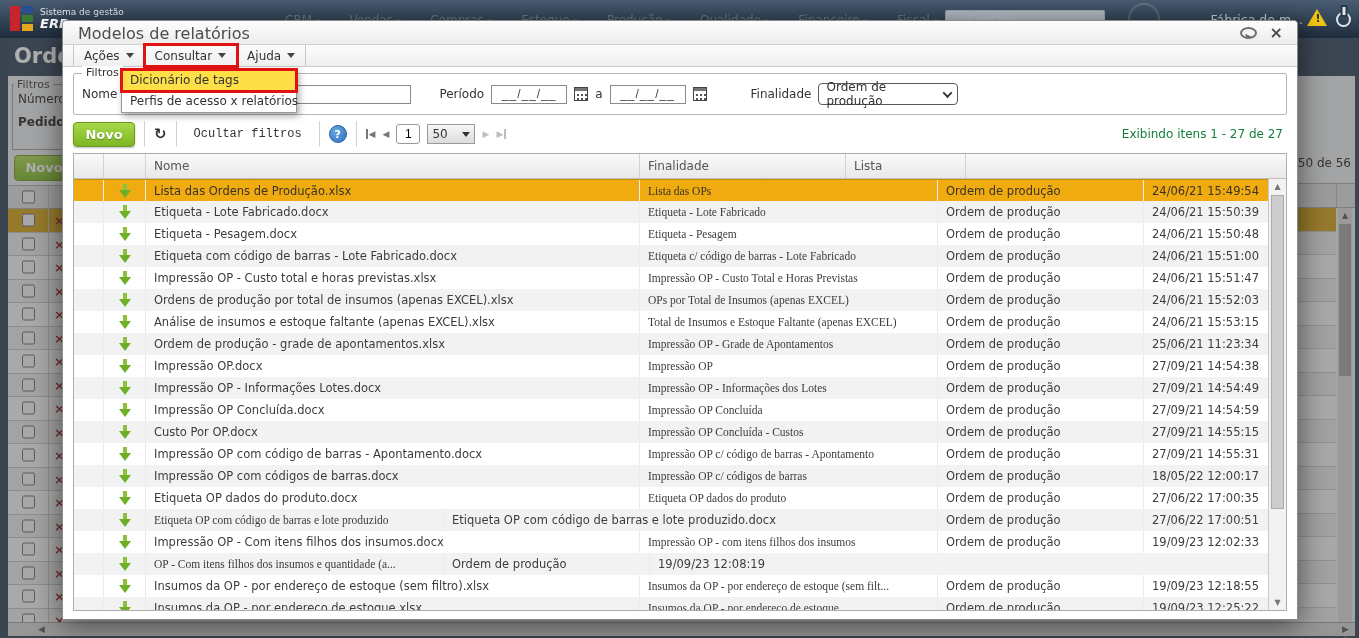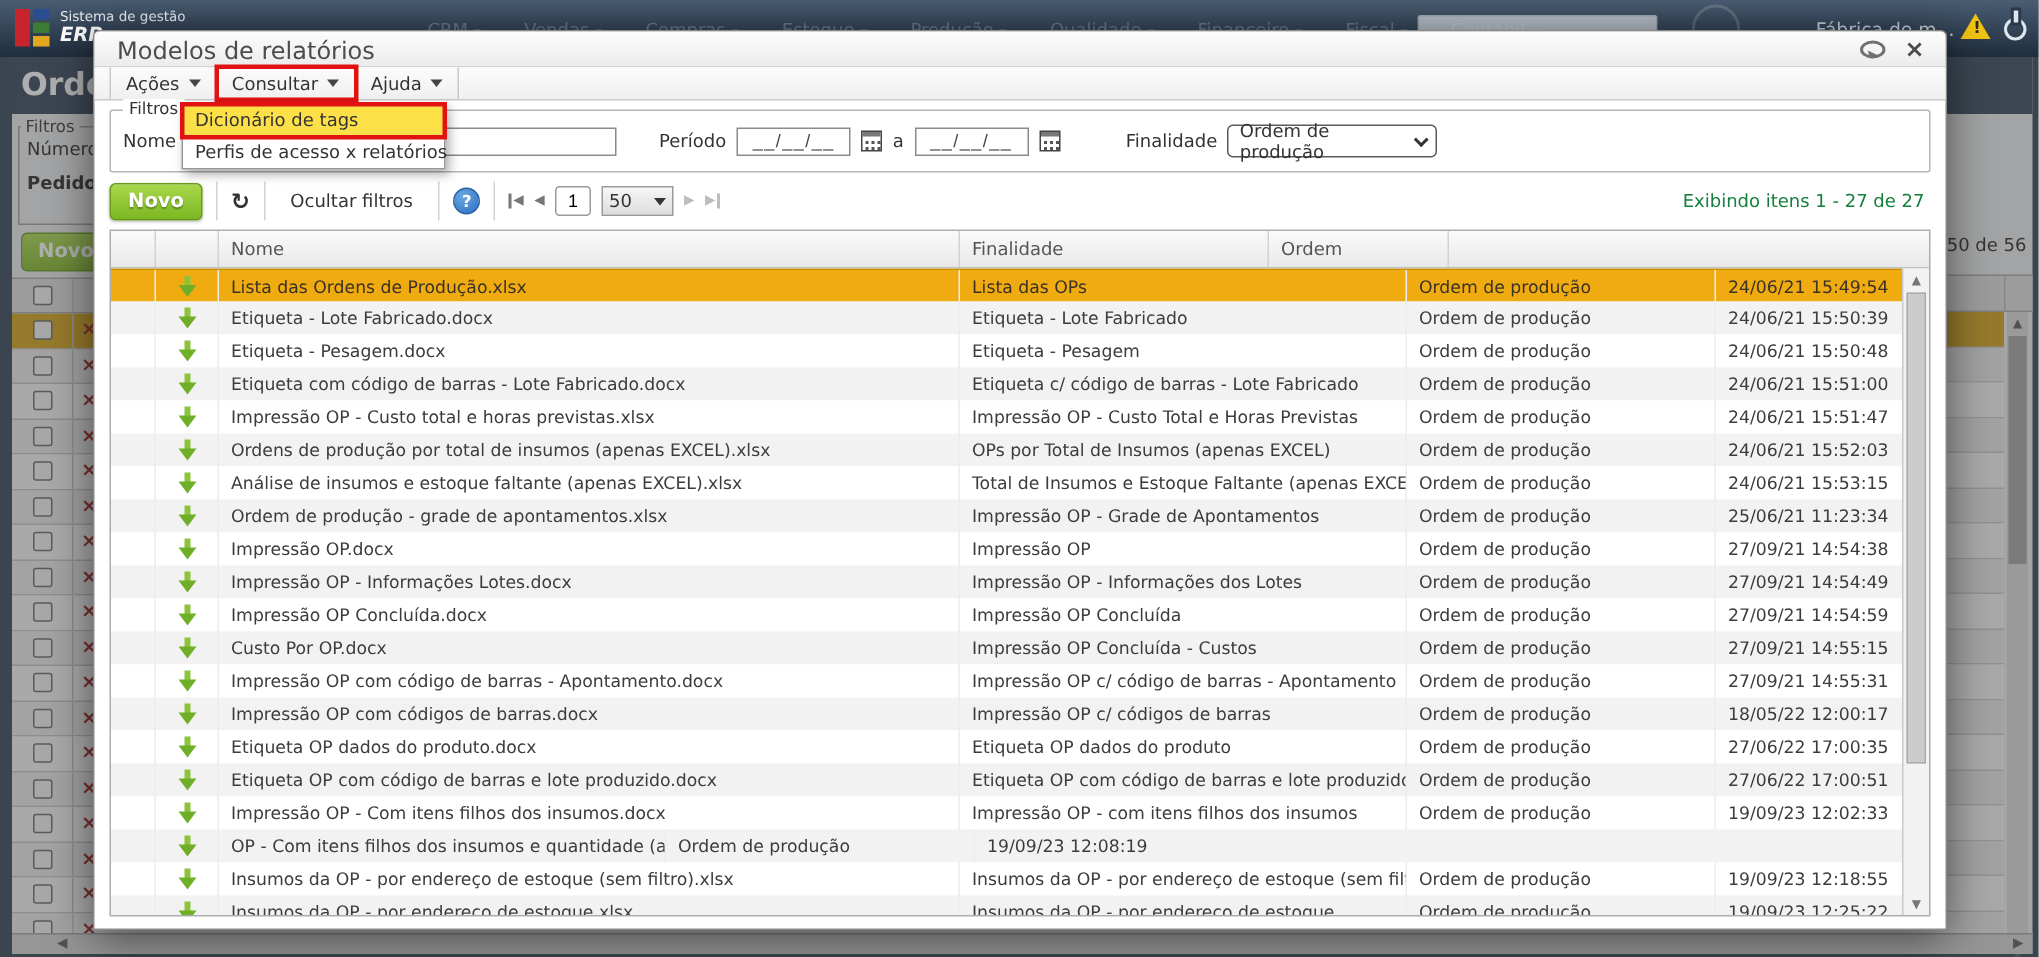--- a/index.html
+++ b/index.html
@@ -122,21 +122,21 @@
   .chev { width:7px; height:7px; border-right:2px solid #333; border-bottom:2px solid #333;
           transform:rotate(45deg) translate(-1px,-1px); }
 
   .m-toolbar { position:absolute; left:10px; top:96px; width:1214px; height:34px;
                display:flex; align-items:center; font-size:12px; color:#333; }
   .btn-novo { width:62px; height:25px; border-radius:4px; background:linear-gradient(#a8d84b,#7db723);
               border:1px solid #69991b; color:#fff; font-weight:bold; font-size:13px; text-align:center;
               line-height:23px; text-shadow:0 1px 1px rgba(0,0,0,.3); box-shadow:0 1px 2px rgba(0,0,0,.25); }
   .tsep { width:1px; height:26px; background:#d2d2d2; margin:0 9px; }
   .refresh { font-size:15px; font-weight:bold; color:#333; }
-  .btn-flat { padding:4px 8px; color:#333; }
+  .btn-flat { padding:4px 8px; color:#333;font-family:Liberation Mono, monospace; }
   .help { width:18px; height:18px; border-radius:50%; background:radial-gradient(circle at 35% 30%,#6aa7e0,#2e6fc0);
           border:1px solid #2a62a8; color:#fff; font-size:11px; font-weight:bold; text-align:center; line-height:17px; }
   .pgn { display:flex; align-items:center; gap:7px; }
   .pg-ico { font-size:9px; color:#777; }
   .pg-ico.first { border-left:2px solid #777; padding-left:1px; }
   .pg-ico.dis { color:#bdbdbd; }
   .pg-ico.last { border-right:2px solid #bdbdbd; padding-right:1px; }
   .inp-page { width:24px; height:20px; border:1px solid #999; border-radius:3px; text-align:center; font-size:12px; }
   .sel-50 { display:flex; align-items:center; justify-content:space-between; width:48px; height:20px;
             border:1px solid #999; background:linear-gradient(#f7f7f7,#dcdcdc); padding:0 4px; font-size:12px; }
@@ -149,21 +149,21 @@
              background:linear-gradient(#fafafa,#e8e8e8); border-bottom:1px solid #bfbfbf;
              font-size:12px; color:#555; line-height:25px; }
   .hc { border-right:1px solid #d2d2d2; padding-left:8px; overflow:hidden; white-space:nowrap; }
   .w-a{width:30px;} .w-b{width:42px;} .w-n{width:494px;} .w-d{width:298px;} .w-f{width:206px;} .w-t{width:120px;}
   .mt-body { position:absolute; left:0; top:25px; right:18px; bottom:0; overflow:hidden; }
   .mr-row { display:flex; height:22px; line-height:22px; font-size:11.5px; color:#3c3c3c; background:#fff; }
   .mr-row:nth-child(even) { background:#f2f2f2; }
   .mr-row.selected { background:#f0ab10; border-top:1px solid #c98f00; color:#3a3226; }
   .c { border-right:1px solid #ececec; padding-left:8px; overflow:hidden; white-space:nowrap; }
   .c.ca { width:30px; padding:0; } .c.cb { width:42px; padding:0; display:flex; align-items:center; justify-content:center; }
-  .c.cn { width:494px; } .c.cd { width:298px; } .c.cf { width:206px; } .c.cdt { width:120px; border-right:none; }
+  .c.cn { width:494px; } .c.cd { width:298px;font-family:Liberation Serif, serif; } .c.cf { width:206px; } .c.cdt { width:120px; border-right:none; }
   .dl { position:relative; width:12px; height:14px; }
   .dl::before { content:""; position:absolute; left:4px; top:0; width:4px; height:7px; background:#8bc43c; }
   .dl::after { content:""; position:absolute; left:0; top:6px; width:0; height:0;
                border-left:6px solid transparent; border-right:6px solid transparent; border-top:8px solid #6faf28; }
   .mt-scroll { position:absolute; right:0; top:25px; width:18px; bottom:0; background:#f2f2f2; border-left:1px solid #c9c9c9; }
   .mt-thumb { position:absolute; left:2px; right:2px; top:16px; height:314px; background:#cccccc; border:1px solid #ababab; }
   .mt-up { position:absolute; top:3px; width:100%; text-align:center; font-size:8px; color:#777; }
   .mt-dn { position:absolute; bottom:3px; width:100%; text-align:center; font-size:8px; color:#777; }
 </style>
 </head>
@@ -422,21 +422,21 @@
     </div>
     <div class="m-items-info">Exibindo itens 1 - 27 de 27</div>
   </div>
 
   <div class="m-table">
     <div class="mt-head">
       <div class="hc w-a"></div>
       <div class="hc w-b"></div>
       <div class="hc w-n">Nome</div>
       <div class="hc w-f">Finalidade</div>
-      <div class="hc w-t">Ordem</div>
+      <div class="hc w-t">Lista</div>
     </div>
     <div class="mt-body" id="modal-rows">
         <div class="mr-row selected">
           <div class="c ca"></div>
           <div class="c cb">
             <span class="dl"></span>
           </div>
           <div class="c cn">Lista das Ordens de Produção.xlsx</div>
           <div class="c cd">Lista das OPs</div>
           <div class="c cf">Ordem de produção</div>
@@ -580,22 +580,22 @@
           <div class="c cn">Etiqueta OP dados do produto.docx</div>
           <div class="c cd">Etiqueta OP dados do produto</div>
           <div class="c cf">Ordem de produção</div>
           <div class="c cdt">27/06/22 17:00:35</div>
         </div>
         <div class="mr-row">
           <div class="c ca"></div>
           <div class="c cb">
             <span class="dl"></span>
           </div>
+          <div class="c cd">Etiqueta OP com código de barras e lote produzido</div>
           <div class="c cn">Etiqueta OP com código de barras e lote produzido.docx</div>
-          <div class="c cd">Etiqueta OP com código de barras e lote produzido</div>
           <div class="c cf">Ordem de produção</div>
           <div class="c cdt">27/06/22 17:00:51</div>
         </div>
         <div class="mr-row">
           <div class="c ca"></div>
           <div class="c cb">
             <span class="dl"></span>
           </div>
           <div class="c cn">Impressão OP - Com itens filhos dos insumos.docx</div>
           <div class="c cd">Impressão OP - com itens filhos dos insumos</div>

